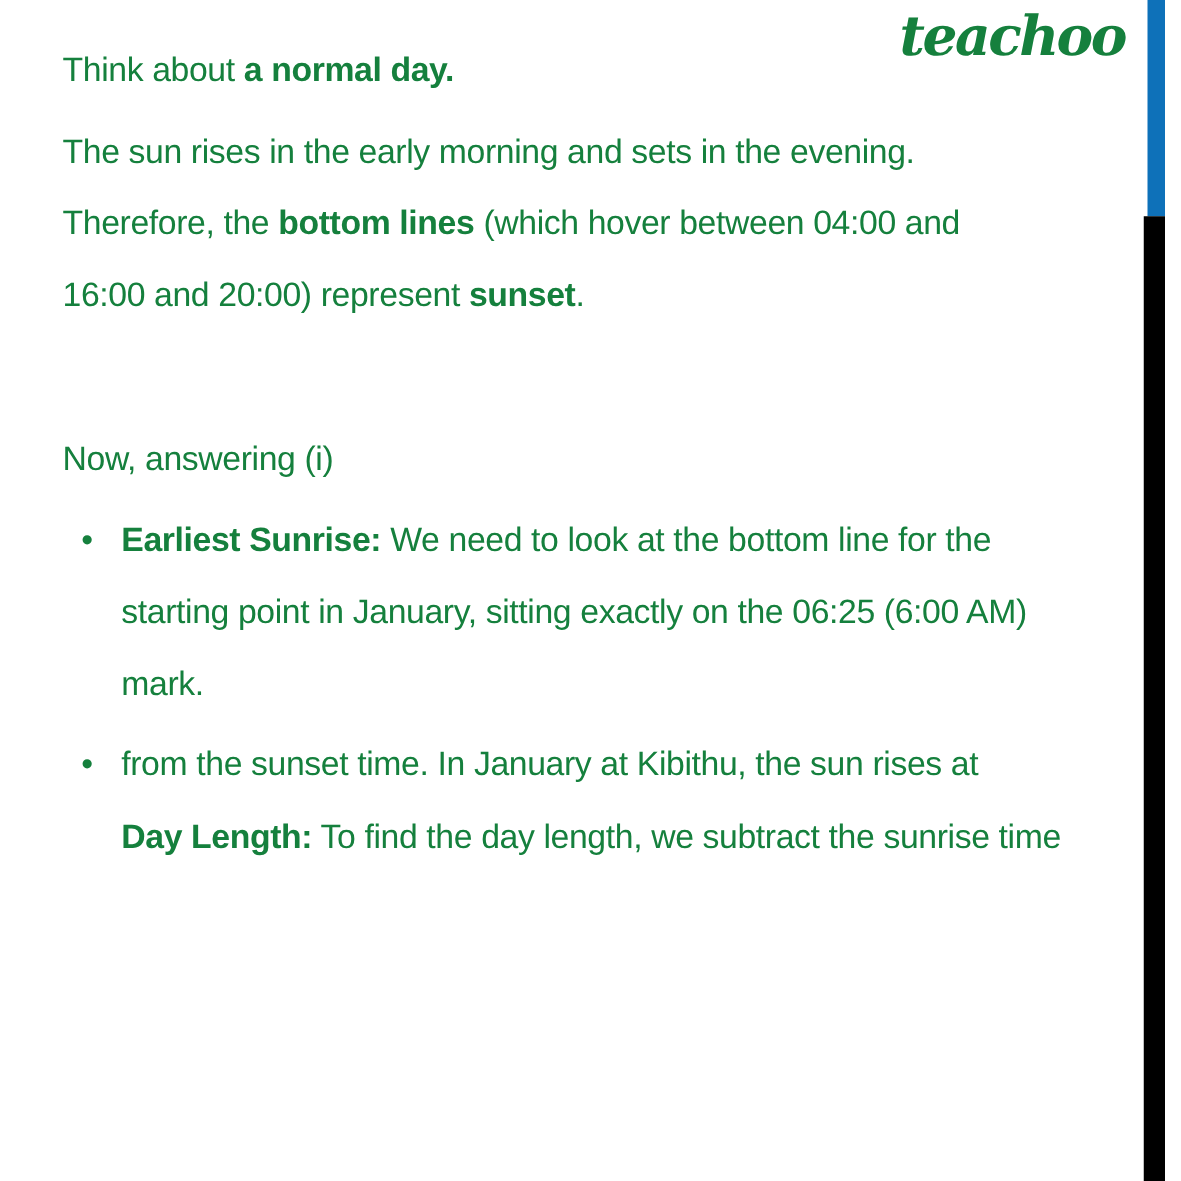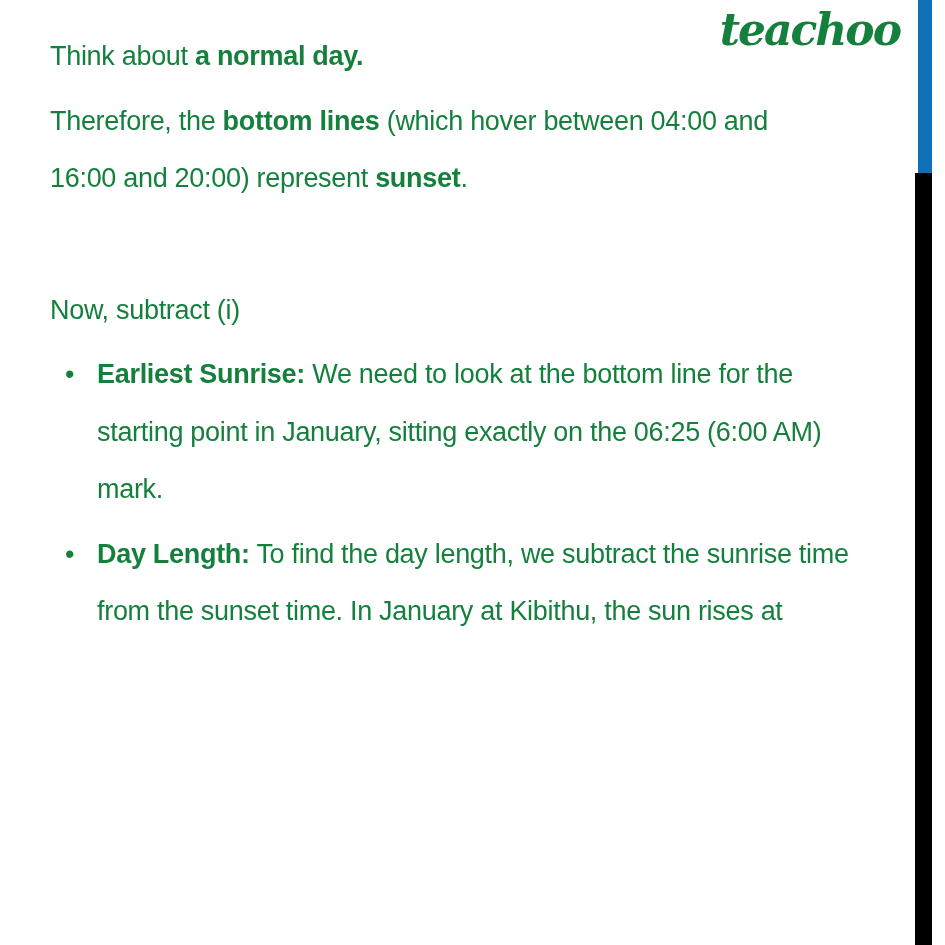--- a/index.html
+++ b/index.html
@@ -60,36 +60,37 @@
 
   <div class="bar bar-blue" style="background-color: rgb(14, 113, 185);"></div>
 
   <div class="bar bar-black" style="background-color: rgb(0, 0, 0);"></div>
 
   <div class="content">
       <div class="block p">
         <div class="line"><span class="seg">Think about </span><span class="seg bold">a normal day.</span></div>
       </div>
       <div class="block p">
+        <div class="line"><span class="seg">The sun rises in the early morning and sets in the evening.</span></div>
         <div class="line"><span class="seg">Therefore, the </span><span class="seg bold">bottom lines</span><span class="seg"> (which hover between 04:00 and</span></div>
         <div class="line"><span class="seg">16:00 and 20:00) represent </span><span class="seg bold">sunset</span><span class="seg">.</span></div>
       </div>
       <div class="block spacer"></div>
       <div class="block p">
-        <div class="line"><span class="seg">Now, subtract (i)</span></div>
+        <div class="line"><span class="seg">Now, answering (i)</span></div>
       </div>
       <div class="block bullet">
         <span class="marker">•</span>
         <div>
           <div class="line"><span class="seg bold">Earliest Sunrise:</span><span class="seg"> We need to look at the bottom line for the</span></div>
           <div class="line"><span class="seg">starting point in January, sitting exactly on the 06:25 (6:00 AM)</span></div>
           <div class="line"><span class="seg">mark.</span></div>
         </div>
       </div>
       <div class="block bullet">
         <span class="marker">•</span>
         <div>
+          <div class="line"><span class="seg">from the sunset time. In January at Kibithu, the sun rises at</span></div>
           <div class="line"><span class="seg bold">Day Length:</span><span class="seg"> To find the day length, we subtract the sunrise time</span></div>
-          <div class="line"><span class="seg">from the sunset time. In January at Kibithu, the sun rises at</span></div>
         </div>
       </div>
     </div>
 </div>
 
 </body></html>

